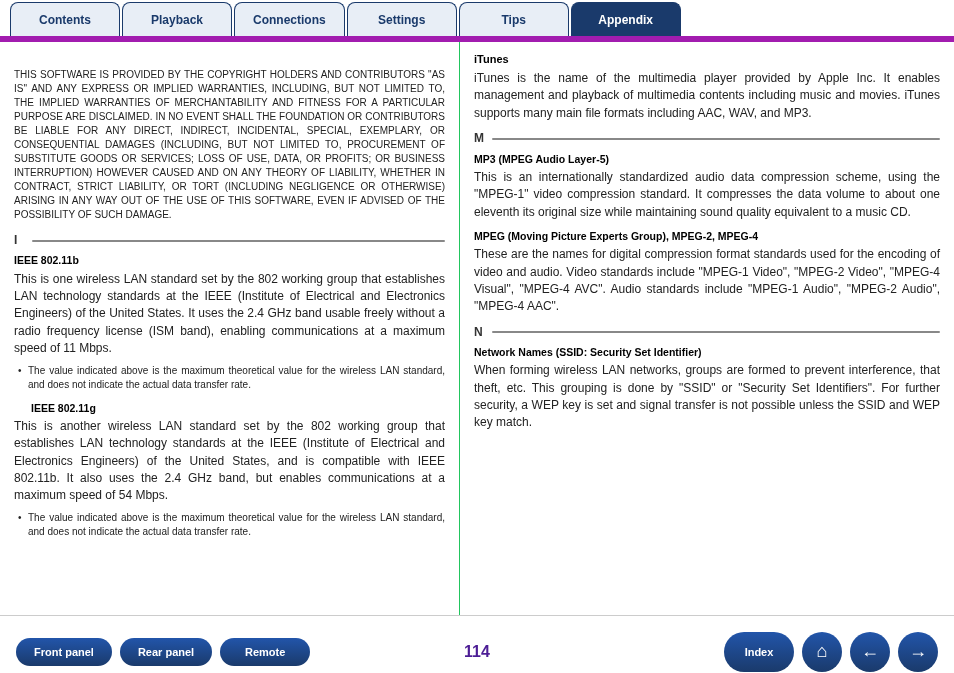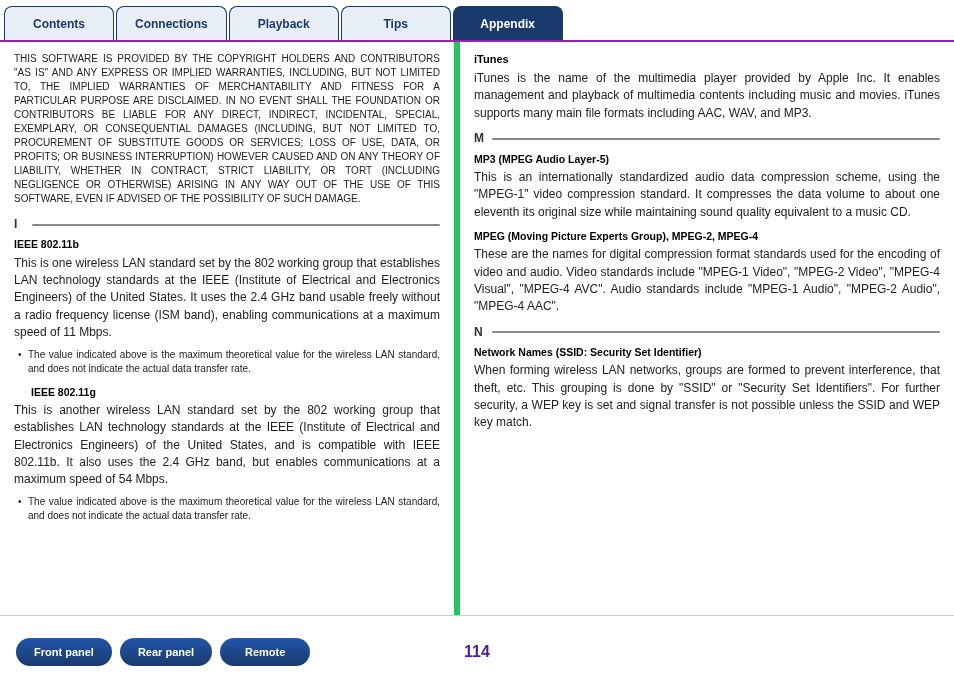--- a/index.html
+++ b/index.html
@@ -11,22 +11,22 @@
       background: #fff;
       overflow: hidden;
     }
 
     
     .tabs-bar {
       display: flex;
       align-items: flex-end;
       height: 42px;
       background: #fff;
-      border-bottom: 2px solid #a21caf;
-      padding-left: 4px;
+      border-bottom: 6px solid #a21caf;
+      padding-left: 10px;
     }
     .tab {
       position: relative;
       display: flex;
       align-items: center;
       justify-content: center;
       height: 34px;
       min-width: 110px;
       padding: 0 18px;
       font-size: 12px;
@@ -48,22 +48,22 @@
     
     .content-area {
       display: flex;
       height: calc(673px - 42px - 58px);
       overflow: hidden;
     }
 
     
     .left-col {
       width: 460px;
-      padding: 10px 14px 10px 14px;
-      border-right: 6px solid #22c55e;
+      padding: 26px 14px 10px 14px;
+      border-right: 1px solid #22c55e;
       overflow: hidden;
       font-size: 10.5px;
       line-height: 1.45;
       color: #222;
       text-align: justify;
     }
     .left-col .copyright-text {
       font-size: 10px;
       line-height: 1.4;
       text-align: justify;
@@ -196,22 +196,23 @@
       background: #fff;
       border-top: 1px solid #ccc;
       padding: 0 16px;
     }
   </style>
 </head>
 <body>
 
 <div class="tabs-bar">
   <div class="tab">Contents</div>
+  <div class="tab">Playback</div>
   <div class="tab">Connections</div>
-  <div class="tab">Playback</div>
+  <div class="tab">Settings</div>
   <div class="tab">Tips</div>
   <div class="tab active">Appendix</div>
 </div>
 
 <div class="content-area">
 
   <div class="left-col">
     <p class="copyright-text">THIS SOFTWARE IS PROVIDED BY THE COPYRIGHT HOLDERS AND CONTRIBUTORS "AS IS" AND ANY EXPRESS OR IMPLIED WARRANTIES, INCLUDING, BUT NOT LIMITED TO, THE IMPLIED WARRANTIES OF MERCHANTABILITY AND FITNESS FOR A PARTICULAR PURPOSE ARE DISCLAIMED. IN NO EVENT SHALL THE FOUNDATION OR CONTRIBUTORS BE LIABLE FOR ANY DIRECT, INDIRECT, INCIDENTAL, SPECIAL, EXEMPLARY, OR CONSEQUENTIAL DAMAGES (INCLUDING, BUT NOT LIMITED TO, PROCUREMENT OF SUBSTITUTE GOODS OR SERVICES; LOSS OF USE, DATA, OR PROFITS; OR BUSINESS INTERRUPTION) HOWEVER CAUSED AND ON ANY THEORY OF LIABILITY, WHETHER IN CONTRACT, STRICT LIABILITY, OR TORT (INCLUDING NEGLIGENCE OR OTHERWISE) ARISING IN ANY WAY OUT OF THE USE OF THIS SOFTWARE, EVEN IF ADVISED OF THE POSSIBILITY OF SUCH DAMAGE.</p>
 
     <div class="section-header">
@@ -256,13 +257,25 @@
 
 <div class="footer-wrapper">
   <div class="footer-left">
     <button class="footer-btn">Front panel</button>
     <button class="footer-btn">Rear panel</button>
     <button class="footer-btn">Remote</button>
   </div>
 
   <span class="footer-page">114</span>
 
+  <div class="footer-right">
+    <button class="footer-index-btn">Index</button>
+    <button class="footer-nav-btn">
+      <span>⌂</span>
+    </button>
+    <button class="footer-nav-btn">
+      <span>←</span>
+    </button>
+    <button class="footer-nav-btn">
+      <span>→</span>
+    </button>
+  </div>
 </div>
 
 </body></html>

